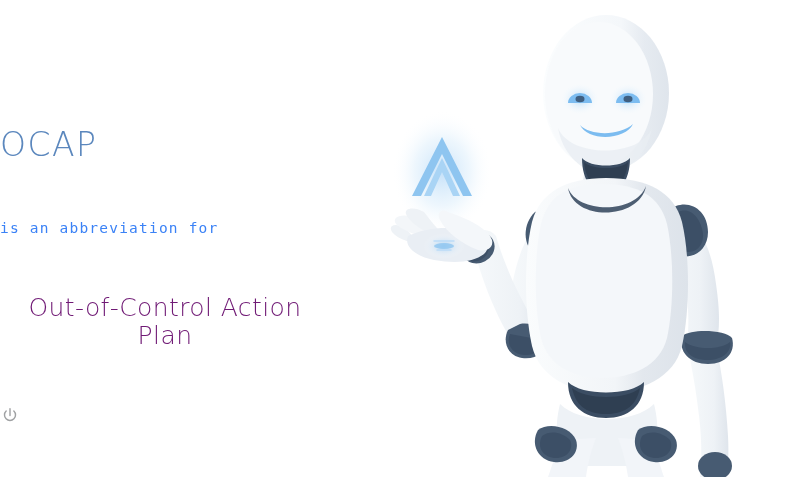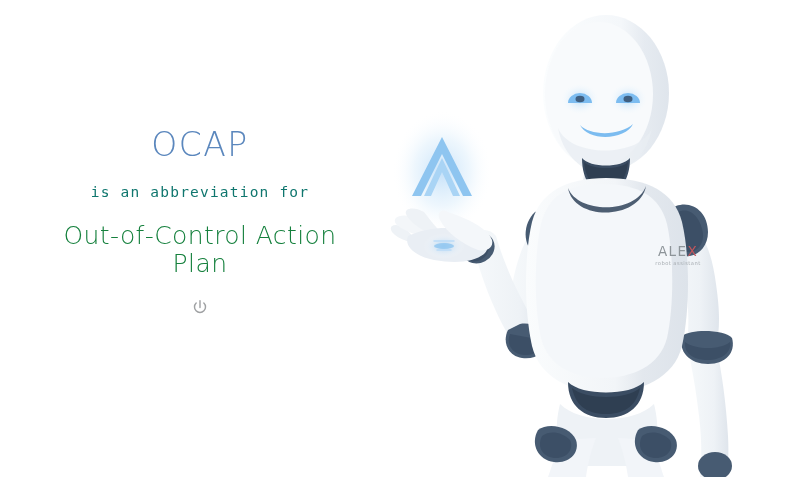--- a/index.html
+++ b/index.html
@@ -20,53 +20,53 @@
 
   
   .text-col {
     position: absolute;
     left: 0;
     top: 0;
     width: 400px;
     height: 477px;
     display: flex;
     flex-direction: column;
-    align-items: center;
     justify-content: flex-start;
+    gap: 36px;
   }
 
   .acronym {
     margin-top: 128px;
     font-family: "DejaVu Sans", sans-serif;
     font-size: 33px;
     font-weight: 300;
     letter-spacing: 1.5px;
     color: #5b87bd;
     line-height: 1;
   }
 
   .tagline {
     margin-top: 24px;
     font-family: "DejaVu Sans Mono", monospace;
     font-size: 14.5px;
     font-weight: 400;
     letter-spacing: 1.2px;
-    color: #0f766e;
+    color: #3b82f6;
     line-height: 1;
   }
 
   .expansion {
     margin-top: 22px;
     width: 330px;
     text-align: center;
     font-family: "DejaVu Sans", sans-serif;
     font-size: 25px;
     font-weight: 300;
     letter-spacing: 0.4px;
-    color: #15803d;
+    color: #701a75;
     line-height: 1.12;
   }
 
   .power-icon {
     margin-top: 20px;
     width: 20px;
     height: 20px;
     display: block;
     color: #9fa1a3;
   }
@@ -322,19 +322,15 @@
                  C172 432 160 430 152 436 Z" fill="#3c4f66"></path>
       </g>
       <g>
         <path d="M248 430 C240 444 248 460 264 462 C280 464 290 452 286 440
                  C280 426 258 422 248 430 Z" fill="#475b72"></path>
         <path d="M252 436 C246 448 254 458 266 458 C278 458 284 448 280 440
                  C272 432 260 430 252 436 Z" fill="#3c4f66"></path>
       </g>
     </svg>
 
-    <div class="alex-label">
-      <div class="alex-main"><span>ALE</span><span class="x">X</span></div>
-      <div class="alex-sub">robot assistant</div>
-    </div>
 
   </div>
 </div>
 
 </body></html>

